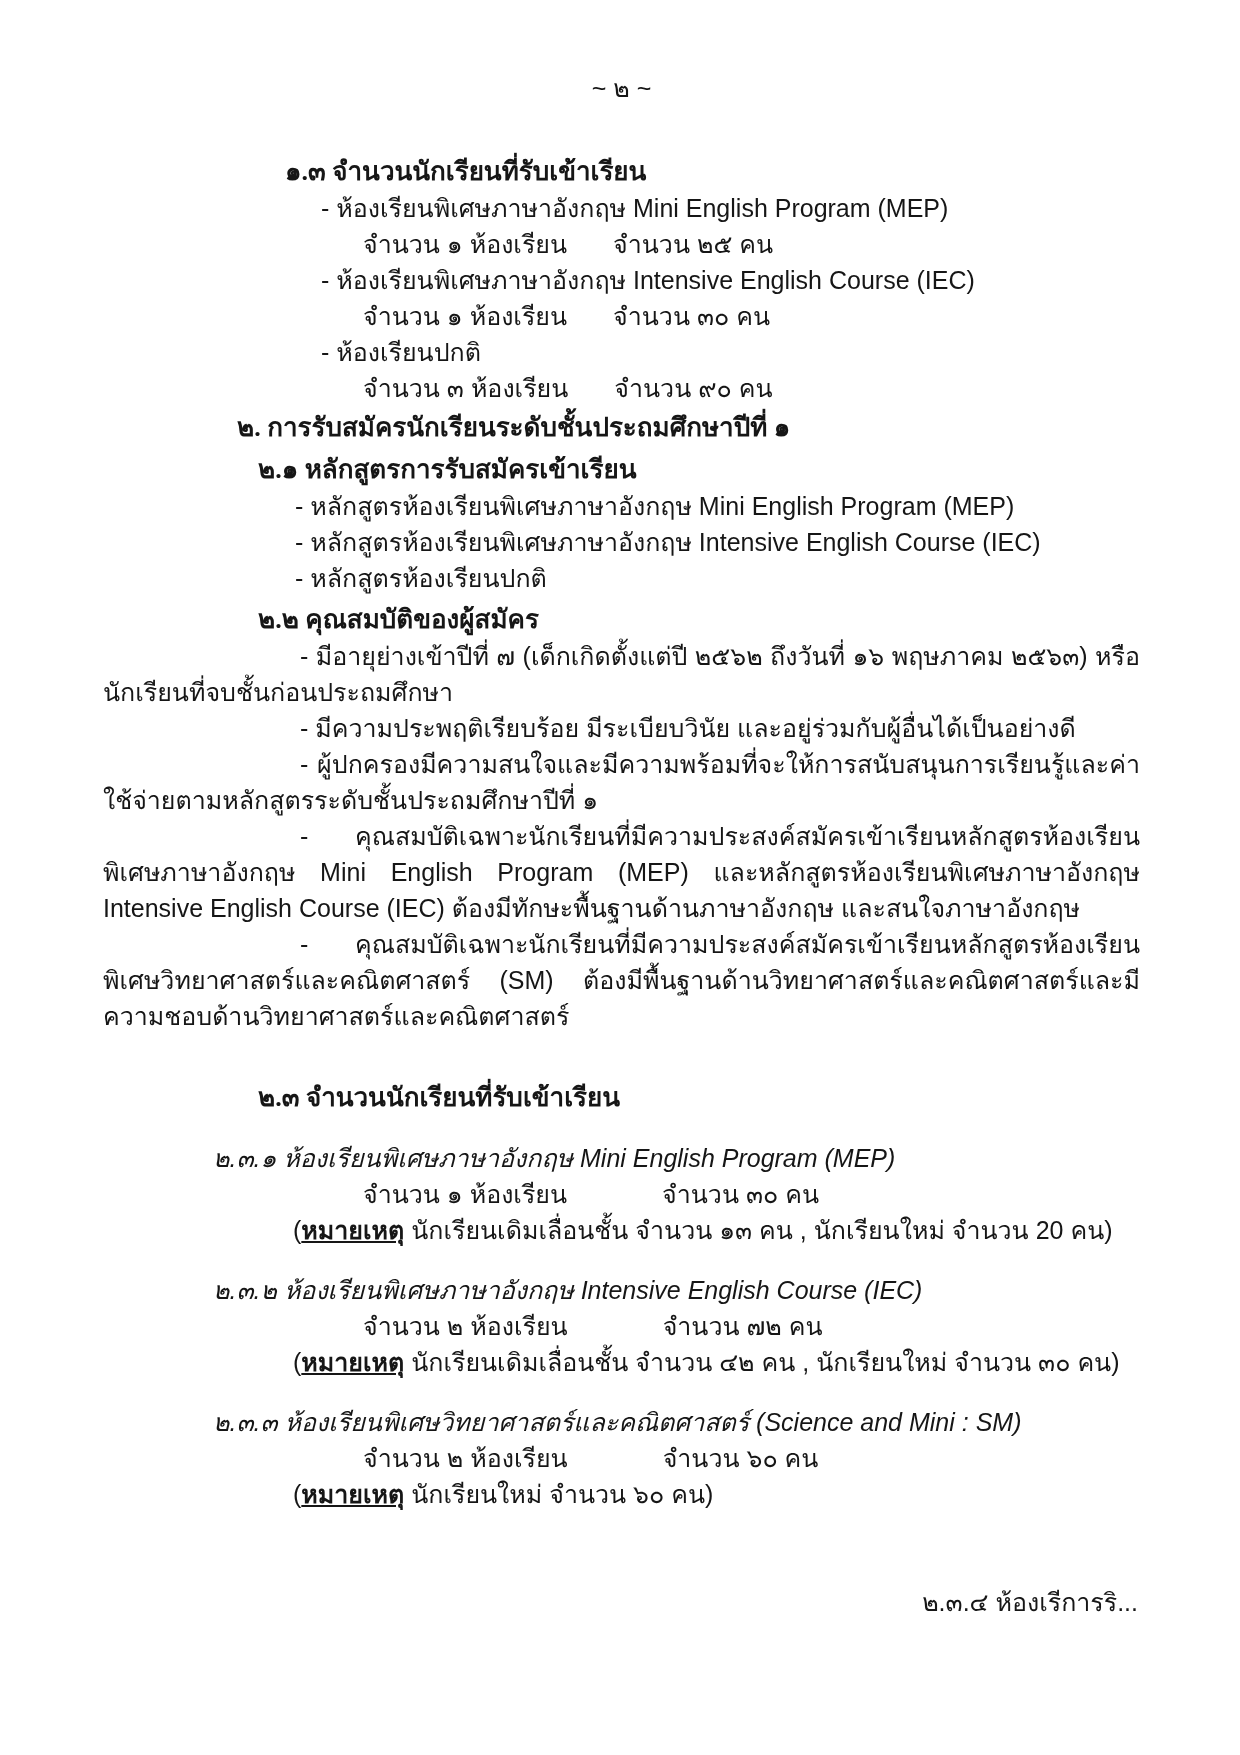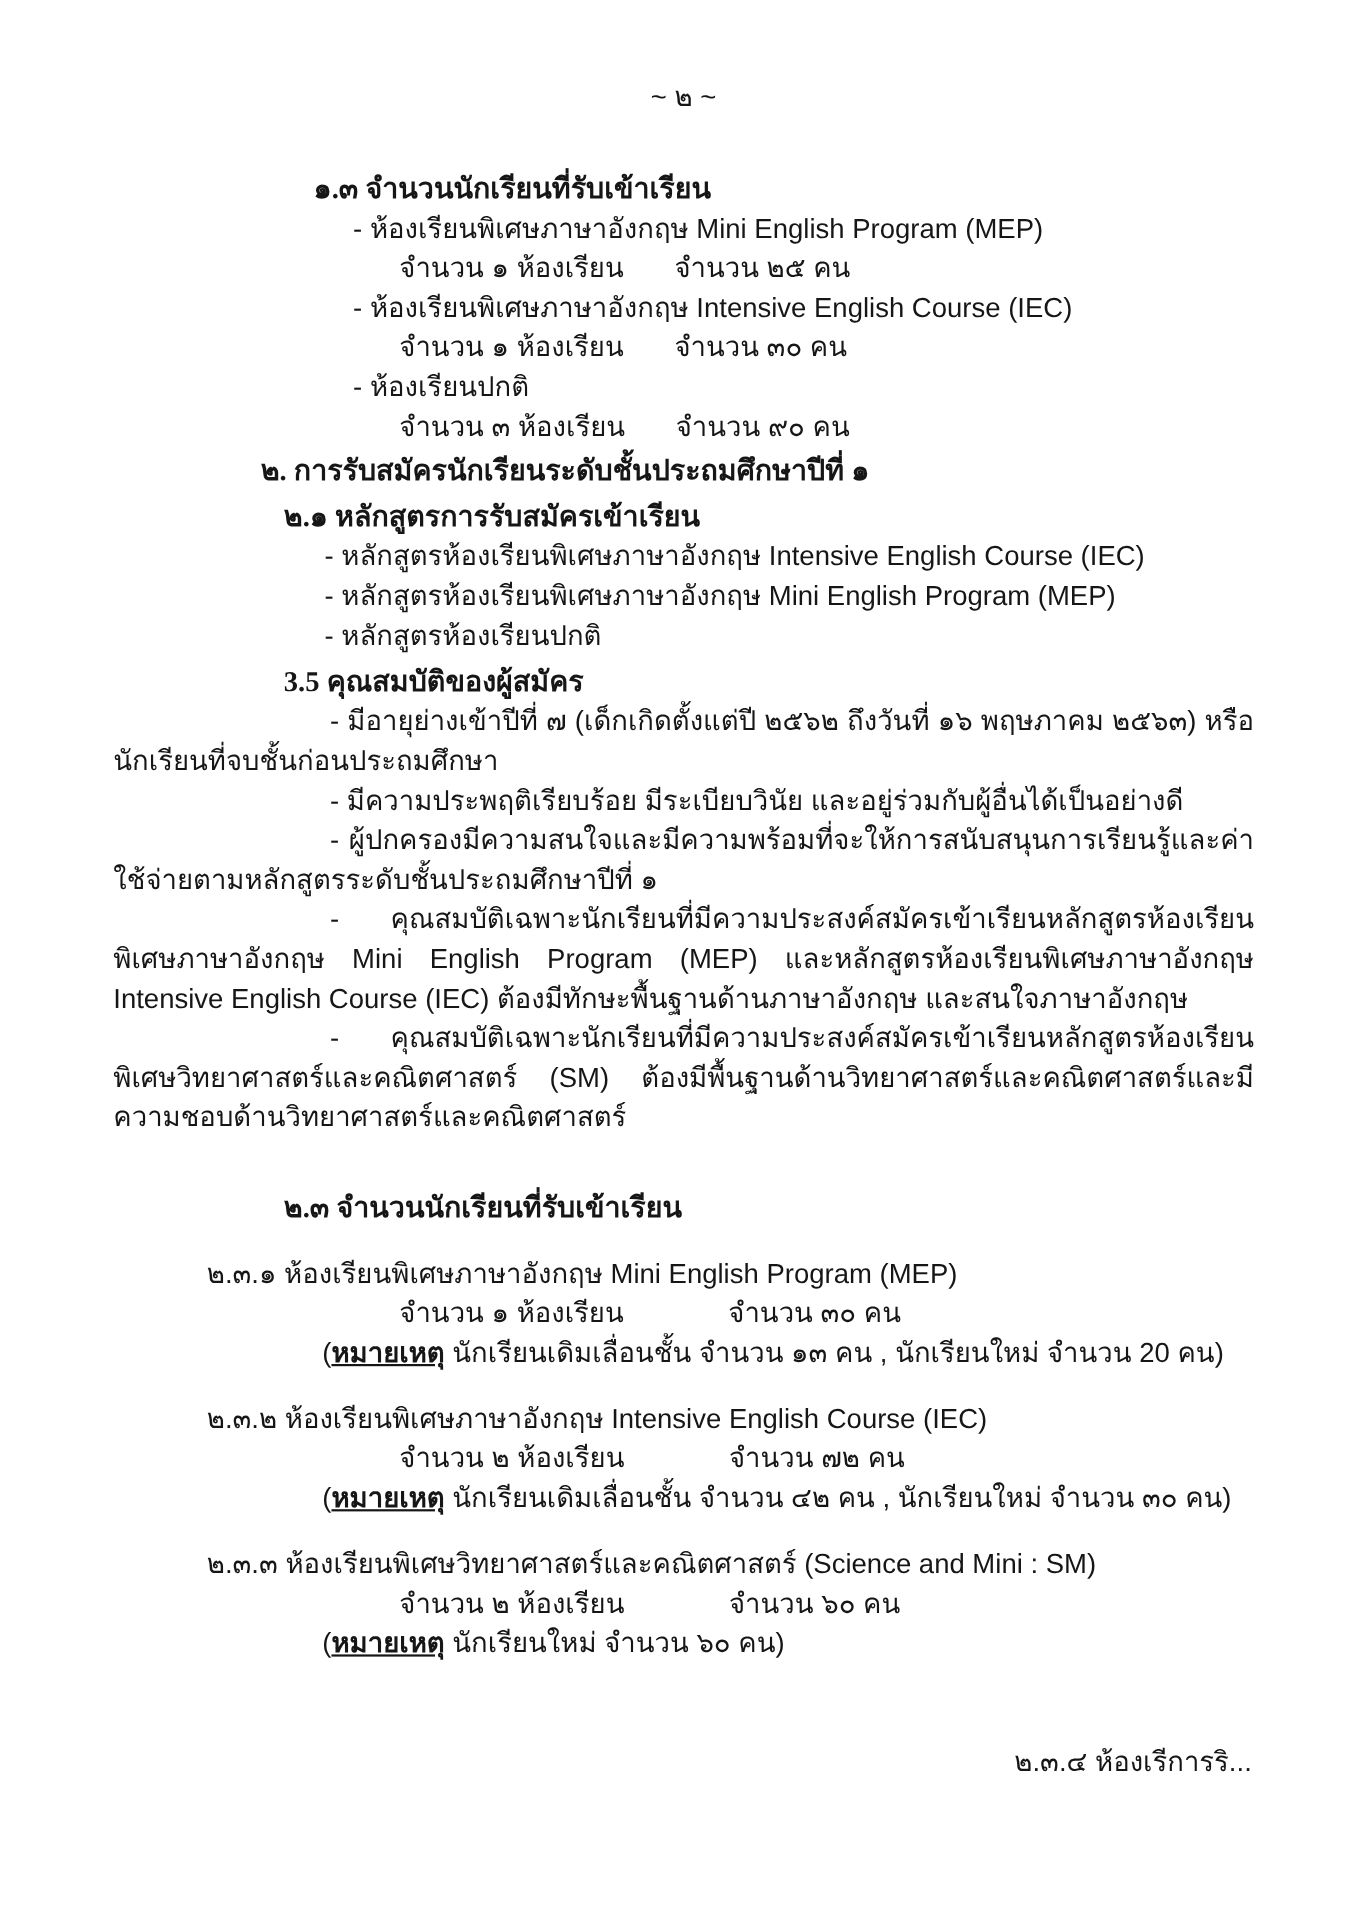--- a/index.html
+++ b/index.html
@@ -28,21 +28,21 @@
 
   .h2    { margin-left: 134px; margin-top: 4px; }
   .h21   { margin-left: 155px; margin-top: 6px; }
   .item21 { margin-left: 192px; }
   .h22   { margin-left: 155px; margin-top: 6px; }
 
   .para { text-align: justify; text-indent: 197px; margin: 0; }
 
   .h23   { margin-left: 155px; margin-top: 46px; }
   .block23 { margin-top: 24px; }
-  .title23 { margin-left: 85px; }
+  .title23 { margin-left: 110px; font-style: italic; }
   .numrow23 { margin-left: 260px; }
   .numrow23 .students { margin-left: 95px; }
   .note { margin-left: 190px; }
   .note-label { font-weight: bold; text-decoration: underline; }
 
   .footer-next { text-align: right; margin-top: 72px; padding-right: 2px; }
 </style>
 </head>
 <body>
 
@@ -57,25 +57,25 @@
 
   <div class="ln item13">- ห้องเรียนพิเศษภาษาอังกฤษ Intensive English Course (IEC)</div>
   <div class="ln numrow13"><span>จำนวน ๑ ห้องเรียน</span><span class="students">จำนวน ๓๐ คน</span></div>
 
   <div class="ln item13">- ห้องเรียนปกติ</div>
   <div class="ln numrow13"><span>จำนวน ๓ ห้องเรียน</span><span class="students">จำนวน ๙๐ คน</span></div>
 
   <div class="ln h-section h2">๒. การรับสมัครนักเรียนระดับชั้นประถมศึกษาปีที่ ๑</div>
 
   <div class="ln h-section h21">๒.๑ หลักสูตรการรับสมัครเข้าเรียน</div>
+  <div class="ln item21">- หลักสูตรห้องเรียนพิเศษภาษาอังกฤษ Mini English Program (MEP)</div>
   <div class="ln item21">- หลักสูตรห้องเรียนพิเศษภาษาอังกฤษ Intensive English Course (IEC)</div>
-  <div class="ln item21">- หลักสูตรห้องเรียนพิเศษภาษาอังกฤษ Mini English Program (MEP)</div>
   <div class="ln item21">- หลักสูตรห้องเรียนปกติ</div>
 
-  <div class="ln h-section h22">3.5 คุณสมบัติของผู้สมัคร</div>
+  <div class="ln h-section h22">๒.๒ คุณสมบัติของผู้สมัคร</div>
   <p class="ln para">- มีอายุย่างเข้าปีที่ ๗ (เด็กเกิดตั้งแต่ปี ๒๕๖๒ ถึงวันที่ ๑๖ พฤษภาคม ๒๕๖๓) หรือนักเรียนที่จบชั้นก่อนประถมศึกษา</p>
   <p class="ln para">- มีความประพฤติเรียบร้อย มีระเบียบวินัย และอยู่ร่วมกับผู้อื่นได้เป็นอย่างดี</p>
   <p class="ln para">- ผู้ปกครองมีความสนใจและมีความพร้อมที่จะให้การสนับสนุนการเรียนรู้และค่าใช้จ่ายตามหลักสูตรระดับชั้นประถมศึกษาปีที่ ๑</p>
   <p class="ln para">- คุณสมบัติเฉพาะนักเรียนที่มีความประสงค์สมัครเข้าเรียนหลักสูตรห้องเรียนพิเศษภาษาอังกฤษ Mini English Program (MEP) และหลักสูตรห้องเรียนพิเศษภาษาอังกฤษ Intensive English Course (IEC) ต้องมีทักษะพื้นฐานด้านภาษาอังกฤษ และสนใจภาษาอังกฤษ</p>
   <p class="ln para">- คุณสมบัติเฉพาะนักเรียนที่มีความประสงค์สมัครเข้าเรียนหลักสูตรห้องเรียนพิเศษวิทยาศาสตร์และคณิตศาสตร์ (SM) ต้องมีพื้นฐานด้านวิทยาศาสตร์และคณิตศาสตร์และมีความชอบด้านวิทยาศาสตร์และคณิตศาสตร์</p>
 
   <div class="ln h-section h23">๒.๓ จำนวนนักเรียนที่รับเข้าเรียน</div>
 
   <div class="block23">
     <div class="ln title23">๒.๓.๑ ห้องเรียนพิเศษภาษาอังกฤษ Mini English Program (MEP)</div>

